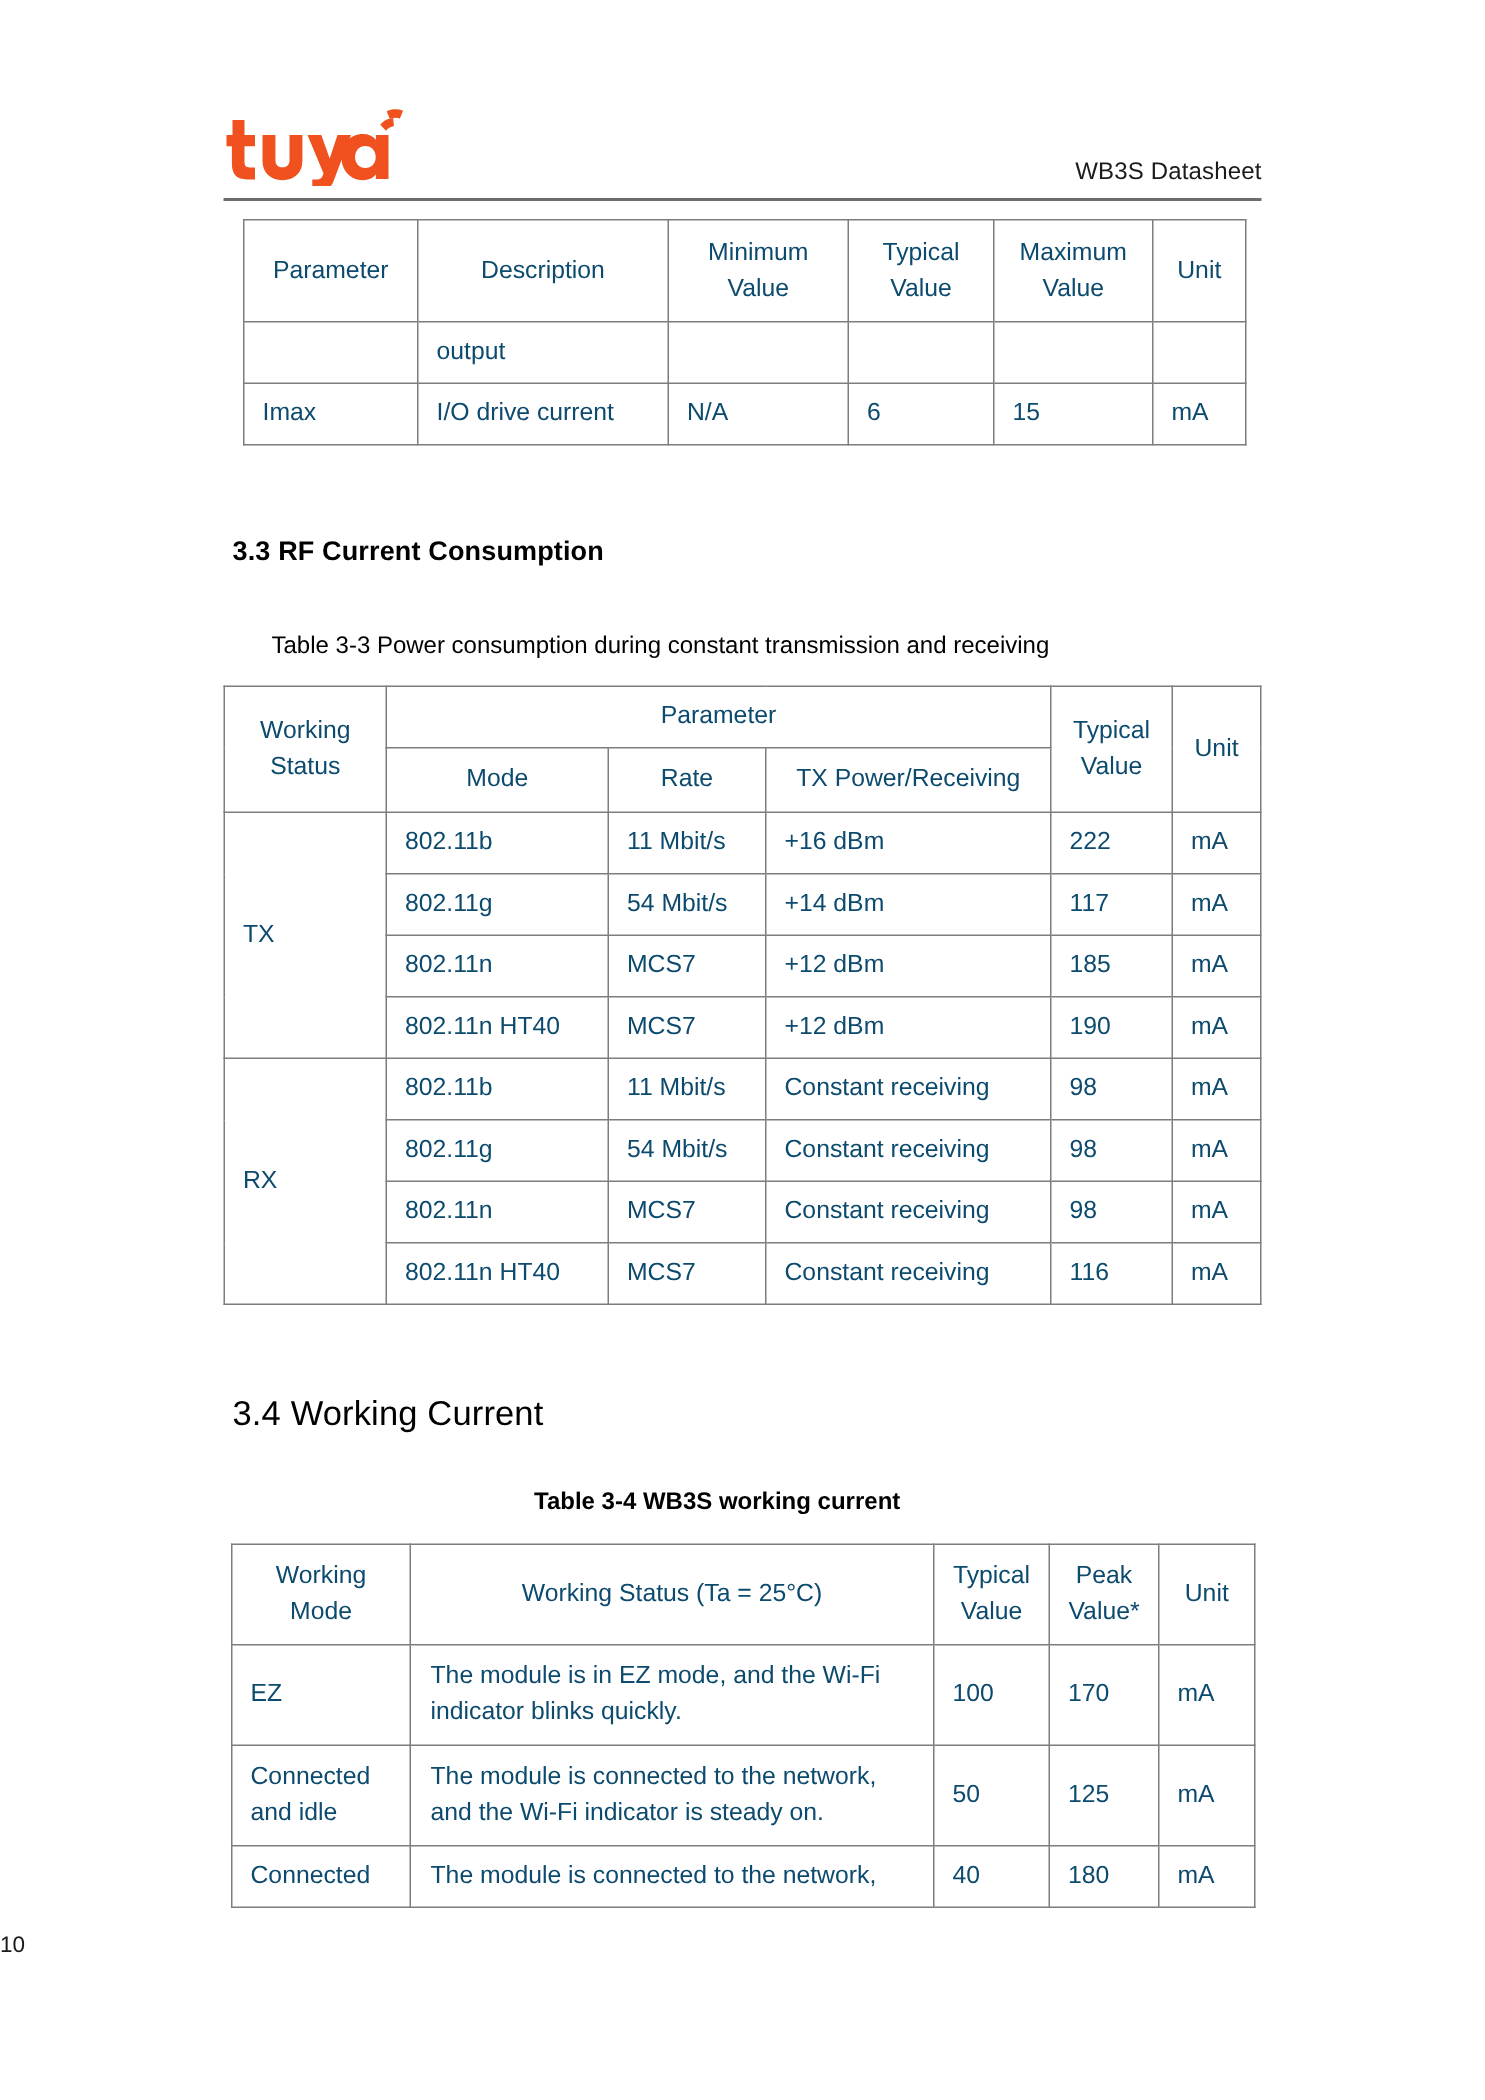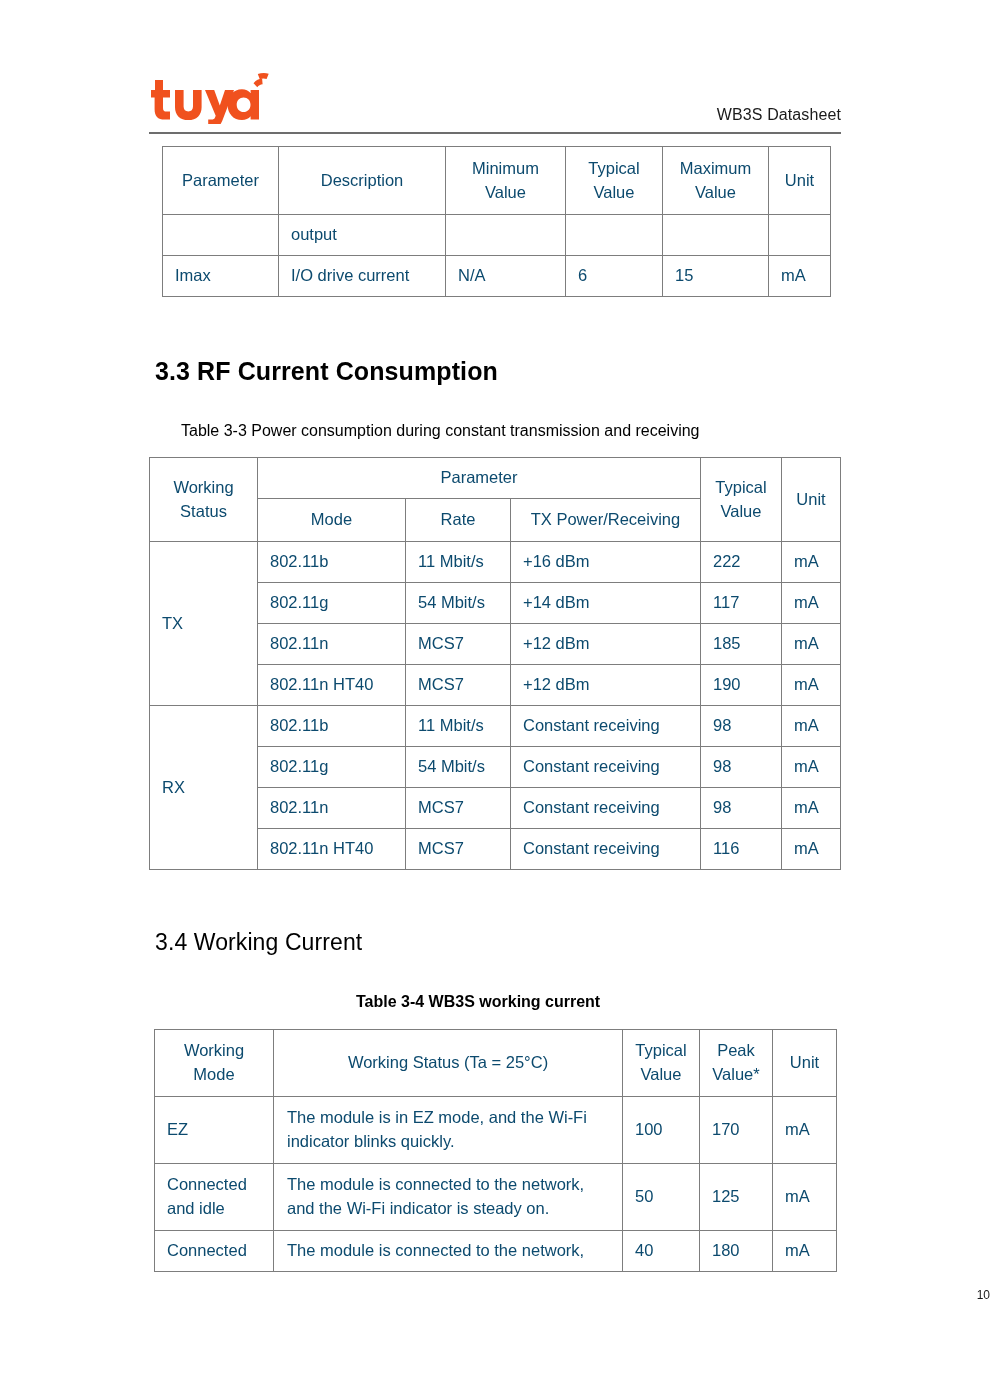--- a/index.html
+++ b/index.html
@@ -93,21 +93,21 @@
   }
   .table-a { width: 668px; }
   .table-a .r-hdr td { height: 67px; }
   .table-a .r-body td { height: 40px; border-radius: 16px; }
 
   
   .h2-33 {
     position: absolute;
     left: 155px;
     top: 357px;
-    font-size: 25px;
+    font-size: 18px;
     font-weight: bold;
     letter-spacing: 0.1px;
     white-space: nowrap;
     text-align: right;
   }
   .cap-33 {
     position: absolute;
     left: 181px;
     top: 422px;
     font-size: 16px;
@@ -158,24 +158,23 @@
   .table-c .drow td { height: 66px; }
   .table-c .drow-last td { height: 40px; }
   .table-c .desc .cellpad { padding-left: 13px; }
 
   
   .page-number {
     position: absolute;
     left: 0;
     right: 0;
     top: 1288px;
-    text-align: right;
-    font-size: 12px;
+    text-align: left;
+    font-size: 15px;
     color: #1a1a1a;
-    padding-left: 32px;
   }
 </style>
 </head>
 <body>
 
 <div class="page">
 
   <div class="page-header">
 
     <div class="logo">

